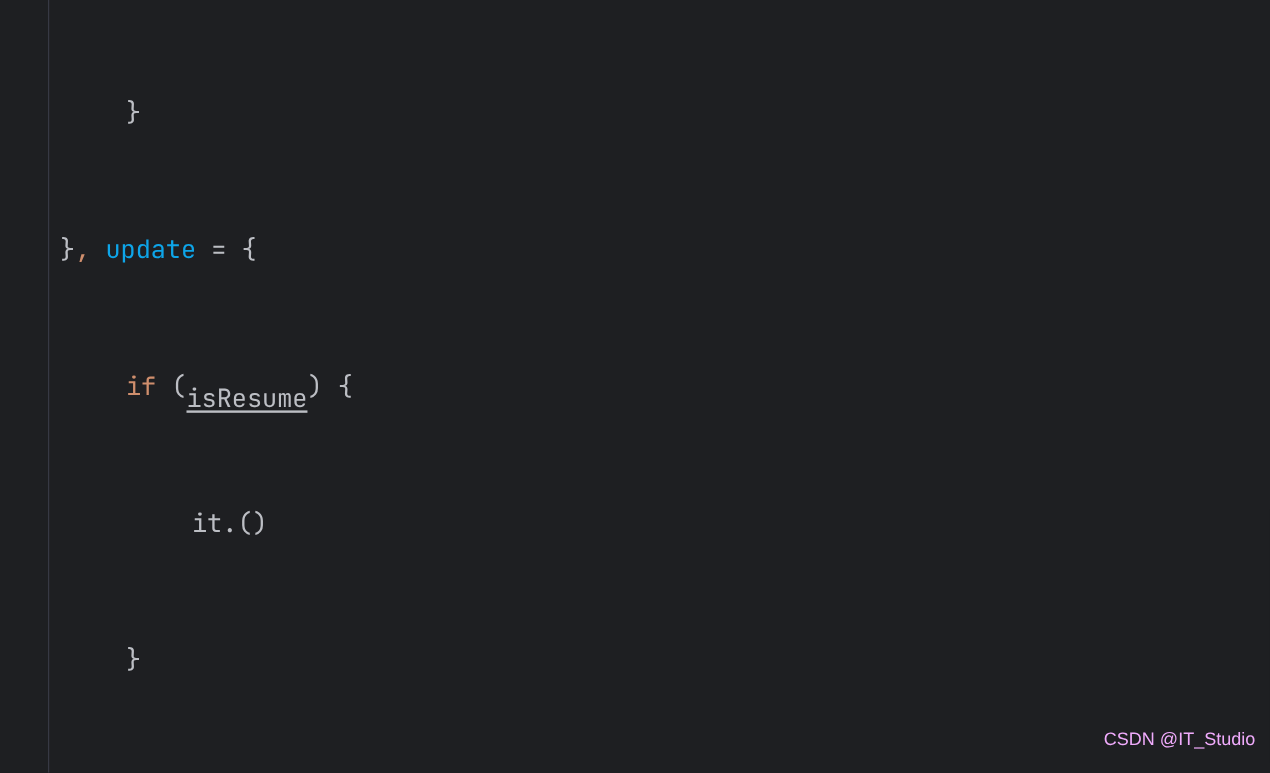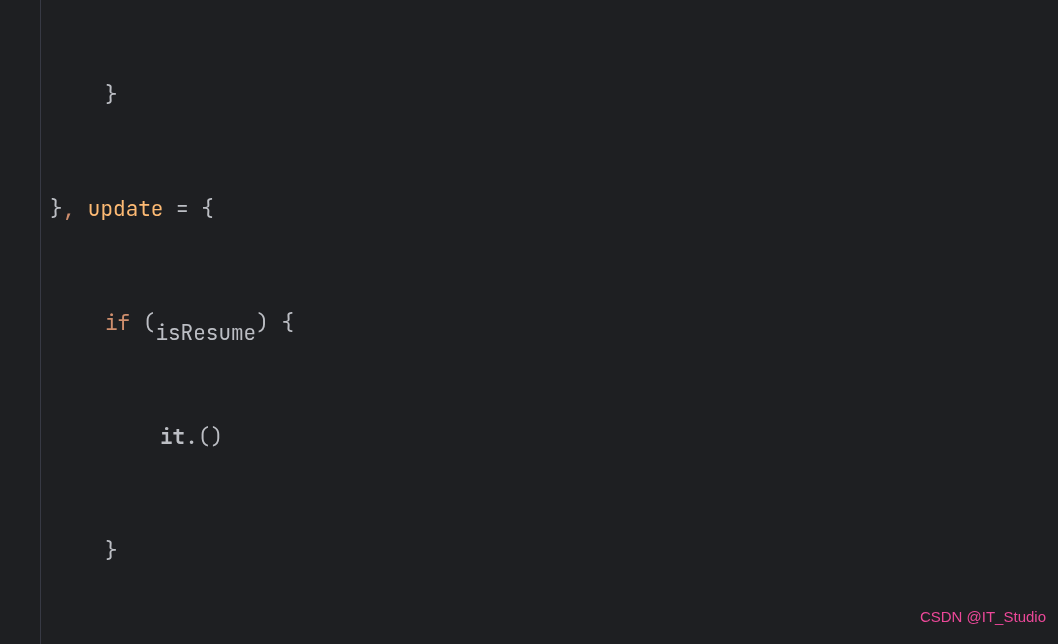--- a/index.html
+++ b/index.html
@@ -28,46 +28,46 @@
     }
     .gutter-line {
       position: absolute;
       left: 40px;
       width: 1px;
       top: 0;
       bottom: 0;
       background: #373944;
     }
     .kw-orange { color: #cf8e6d; }
-    .fn-blue { color: #fdba74; }
-    .underline { text-decoration-color: #bcbec4; text-underline-offset: 3px; margin-top: 20px; }
+    .fn-blue { color: #0ea5e9; }
+    .underline { text-decoration: underline; text-decoration-color: #bcbec4; text-underline-offset: 3px; margin-top: 20px; }
     .watermark {
       position: absolute;
       bottom: 8px;
       right: 12px;
-      color: #ec4899;
+      color: #f0abfc;
       font-size: 15px;
       font-family: sans-serif;
     }
     .txt { color: #bcbec4; }
   </style>
 </head>
 <body>
 
 <div class="gutter-line"></div>
 
 <div class="editor">
 
 <div class="line"><span style="width:55px;display:inline-block"></span><span class="txt">}</span></div>
 
 <div class="line"><span class="txt">}</span><span class="kw-orange">,</span><span class="txt"> </span><span class="fn-blue">update</span><span class="txt"> = </span><span class="txt">{</span></div>
 
 <div class="line"><span style="width:55px;display:inline-block"></span><span class="kw-orange">if</span><span class="txt"> (</span><span class="txt underline">isResume</span><span class="txt">) </span><span class="txt">{</span></div>
 
-<div class="line"><span style="width:110px;display:inline-block"></span><span class="txt" style="font-weight:bold">it</span><span class="txt">.</span><span class="txt">()</span></div>
+<div class="line"><span style="width:110px;display:inline-block"></span><span class="txt" style="font-weight:normal">it</span><span class="txt">.</span><span class="txt">()</span></div>
 
 <div class="line"><span style="width:55px;display:inline-block"></span><span class="txt">}</span></div>
 
 
 
 
 
 
 
 

